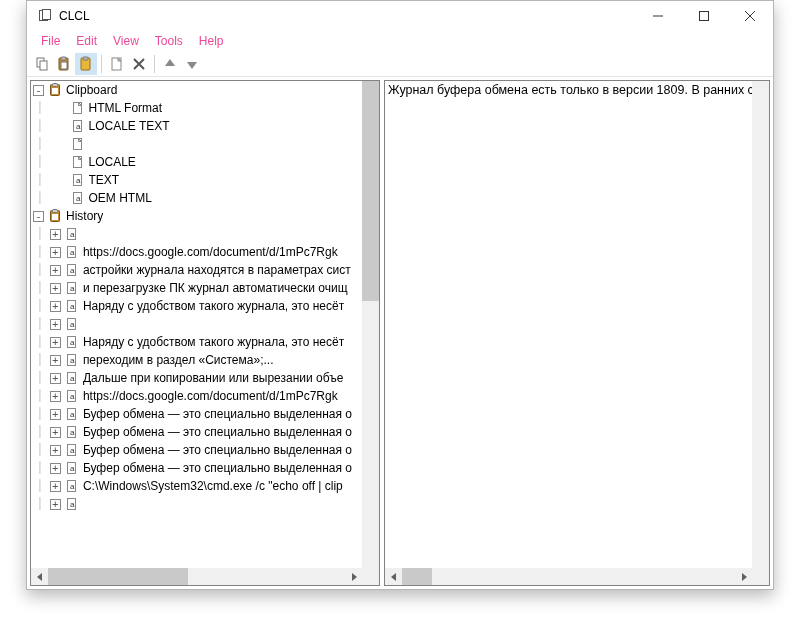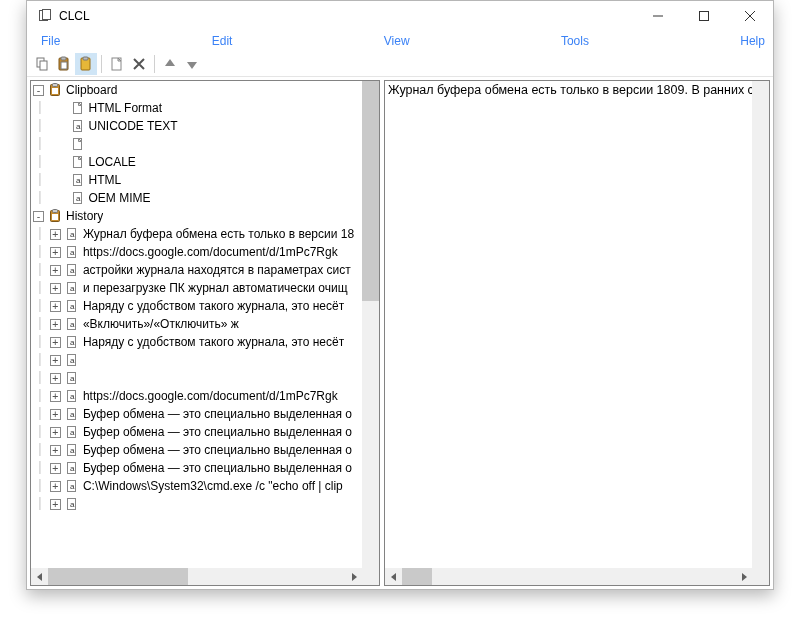--- a/index.html
+++ b/index.html
@@ -16,21 +16,21 @@
   
   .titlebar { height: 30px; display: flex; align-items: center; font-size: 12px; color: #000; }
   .titlebar .appicon { width: 16px; height: 16px; margin: 0 6px 0 10px; display:flex;align-items:center;justify-content:center;}
   .titlebar .appicon svg { width: 14px; height: 14px; }
   .titlebar .title { flex: 0 0 auto; }
   .titlebar .spacer { flex: 1; }
   .winbtn { width: 46px; height: 30px; display:flex; align-items:center; justify-content:center; color:#666; }
   .winbtn svg { width: 10px; height: 10px; stroke:#333; stroke-width:1; fill:none; }
 
   
-  .menubar { height: 20px; display:flex; align-items:center; padding-left:6px; font-size:12px; color:#3b82f6;justify-content:space-between; }
+  .menubar { height: 20px; display:flex; align-items:center; padding-left:6px; font-size:12px; color:#ec4899; }
   .menubar span { padding: 1px 8px; }
 
   
   .toolbar { height: 26px; display:flex; align-items:center; padding-left:4px; border-bottom:1px solid #e5e5e5; gap:0;}
   .tbtn { width:22px; height:22px; display:flex; align-items:center; justify-content:center; }
   .tbtn.sel { background:#cfe5f6; }
   .tdiv { width:1px; height:18px; background:#d0d0d0; margin:0 4px; }
   .tbtn svg { width:16px; height:16px; }
 
   
@@ -176,21 +176,21 @@
           </div>
           <div class="node">
             <span class="dots">&nbsp;│&nbsp;&nbsp;</span>
             <span class="exp blank"></span>
             <span class="nicon">
               <svg viewBox="0 0 14 14">
                 <rect x="2.5" y="1.5" width="8" height="11" fill="#fff" stroke="#888"></rect>
                 <text x="5" y="10" font-size="8" font-family="serif" fill="#333">a</text>
               </svg>
             </span>
-            <span class="nlabel">UNICODE TEXT</span>
+            <span class="nlabel">LOCALE TEXT</span>
           </div>
           <div class="node">
             <span class="dots">&nbsp;│&nbsp;&nbsp;</span>
             <span class="exp blank"></span>
             <span class="nicon">
               <svg viewBox="0 0 14 14">
                 <rect x="2.5" y="1.5" width="8" height="11" fill="#fff" stroke="#888"></rect>
                 <path d="M7.5 1.5 L10.5 4.5 L7.5 4.5 Z" fill="#ddd" stroke="#888"></path>
               </svg>
             </span>
@@ -208,32 +208,32 @@
           </div>
           <div class="node">
             <span class="dots">&nbsp;│&nbsp;&nbsp;</span>
             <span class="exp blank"></span>
             <span class="nicon">
               <svg viewBox="0 0 14 14">
                 <rect x="2.5" y="1.5" width="8" height="11" fill="#fff" stroke="#888"></rect>
                 <text x="5" y="10" font-size="8" font-family="serif" fill="#333">a</text>
               </svg>
             </span>
-            <span class="nlabel">HTML</span>
-          </div>
-          <div class="node">
-            <span class="dots">&nbsp;│&nbsp;&nbsp;</span>
-            <span class="exp blank"></span>
-            <span class="nicon">
-              <svg viewBox="0 0 14 14">
-                <rect x="2.5" y="1.5" width="8" height="11" fill="#fff" stroke="#888"></rect>
-                <text x="5" y="10" font-size="8" font-family="serif" fill="#333">a</text>
-              </svg>
-            </span>
-            <span class="nlabel">OEM MIME</span>
+            <span class="nlabel">TEXT</span>
+          </div>
+          <div class="node">
+            <span class="dots">&nbsp;│&nbsp;&nbsp;</span>
+            <span class="exp blank"></span>
+            <span class="nicon">
+              <svg viewBox="0 0 14 14">
+                <rect x="2.5" y="1.5" width="8" height="11" fill="#fff" stroke="#888"></rect>
+                <text x="5" y="10" font-size="8" font-family="serif" fill="#333">a</text>
+              </svg>
+            </span>
+            <span class="nlabel">OEM HTML</span>
           </div>
           <div class="node">
             <span class="dots"></span>
             <span class="exp">-</span>
             <span class="nicon">
               <svg viewBox="0 0 14 14">
                 <rect x="2.5" y="1.5" width="9" height="11" rx="1" fill="#c48a2e" stroke="#7a551a"></rect>
                 <rect x="4.5" y="0.5" width="5" height="3" rx="1" fill="#ccc" stroke="#777"></rect>
                 <rect x="4" y="5" width="6" height="6" fill="#fff"></rect>
               </svg>
@@ -242,21 +242,20 @@
           </div>
           <div class="node">
             <span class="dots">&nbsp;│&nbsp;</span>
             <span class="exp">+</span>
             <span class="nicon">
               <svg viewBox="0 0 14 14">
                 <rect x="2.5" y="1.5" width="8" height="11" fill="#fff" stroke="#888"></rect>
                 <text x="5" y="10" font-size="8" font-family="serif" fill="#333">a</text>
               </svg>
             </span>
-            <span class="nlabel">Журнал буфера обмена есть только в версии 18</span>
           </div>
           <div class="node">
             <span class="dots">&nbsp;│&nbsp;</span>
             <span class="exp">+</span>
             <span class="nicon">
               <svg viewBox="0 0 14 14">
                 <rect x="2.5" y="1.5" width="8" height="11" fill="#fff" stroke="#888"></rect>
                 <text x="5" y="10" font-size="8" font-family="serif" fill="#333">a</text>
               </svg>
             </span>
@@ -297,21 +296,20 @@
           </div>
           <div class="node">
             <span class="dots">&nbsp;│&nbsp;</span>
             <span class="exp">+</span>
             <span class="nicon">
               <svg viewBox="0 0 14 14">
                 <rect x="2.5" y="1.5" width="8" height="11" fill="#fff" stroke="#888"></rect>
                 <text x="5" y="10" font-size="8" font-family="serif" fill="#333">a</text>
               </svg>
             </span>
-            <span class="nlabel">«Включить»/«Отключить» ж</span>
           </div>
           <div class="node">
             <span class="dots">&nbsp;│&nbsp;</span>
             <span class="exp">+</span>
             <span class="nicon">
               <svg viewBox="0 0 14 14">
                 <rect x="2.5" y="1.5" width="8" height="11" fill="#fff" stroke="#888"></rect>
                 <text x="5" y="10" font-size="8" font-family="serif" fill="#333">a</text>
               </svg>
             </span>
@@ -319,30 +317,32 @@
           </div>
           <div class="node">
             <span class="dots">&nbsp;│&nbsp;</span>
             <span class="exp">+</span>
             <span class="nicon">
               <svg viewBox="0 0 14 14">
                 <rect x="2.5" y="1.5" width="8" height="11" fill="#fff" stroke="#888"></rect>
                 <text x="5" y="10" font-size="8" font-family="serif" fill="#333">a</text>
               </svg>
             </span>
-          </div>
-          <div class="node">
-            <span class="dots">&nbsp;│&nbsp;</span>
-            <span class="exp">+</span>
-            <span class="nicon">
-              <svg viewBox="0 0 14 14">
-                <rect x="2.5" y="1.5" width="8" height="11" fill="#fff" stroke="#888"></rect>
-                <text x="5" y="10" font-size="8" font-family="serif" fill="#333">a</text>
-              </svg>
-            </span>
+            <span class="nlabel">переходим в раздел «Система»;...</span>
+          </div>
+          <div class="node">
+            <span class="dots">&nbsp;│&nbsp;</span>
+            <span class="exp">+</span>
+            <span class="nicon">
+              <svg viewBox="0 0 14 14">
+                <rect x="2.5" y="1.5" width="8" height="11" fill="#fff" stroke="#888"></rect>
+                <text x="5" y="10" font-size="8" font-family="serif" fill="#333">a</text>
+              </svg>
+            </span>
+            <span class="nlabel">Дальше при копировании или вырезании объе</span>
           </div>
           <div class="node">
             <span class="dots">&nbsp;│&nbsp;</span>
             <span class="exp">+</span>
             <span class="nicon">
               <svg viewBox="0 0 14 14">
                 <rect x="2.5" y="1.5" width="8" height="11" fill="#fff" stroke="#888"></rect>
                 <text x="5" y="10" font-size="8" font-family="serif" fill="#333">a</text>
               </svg>
             </span>

